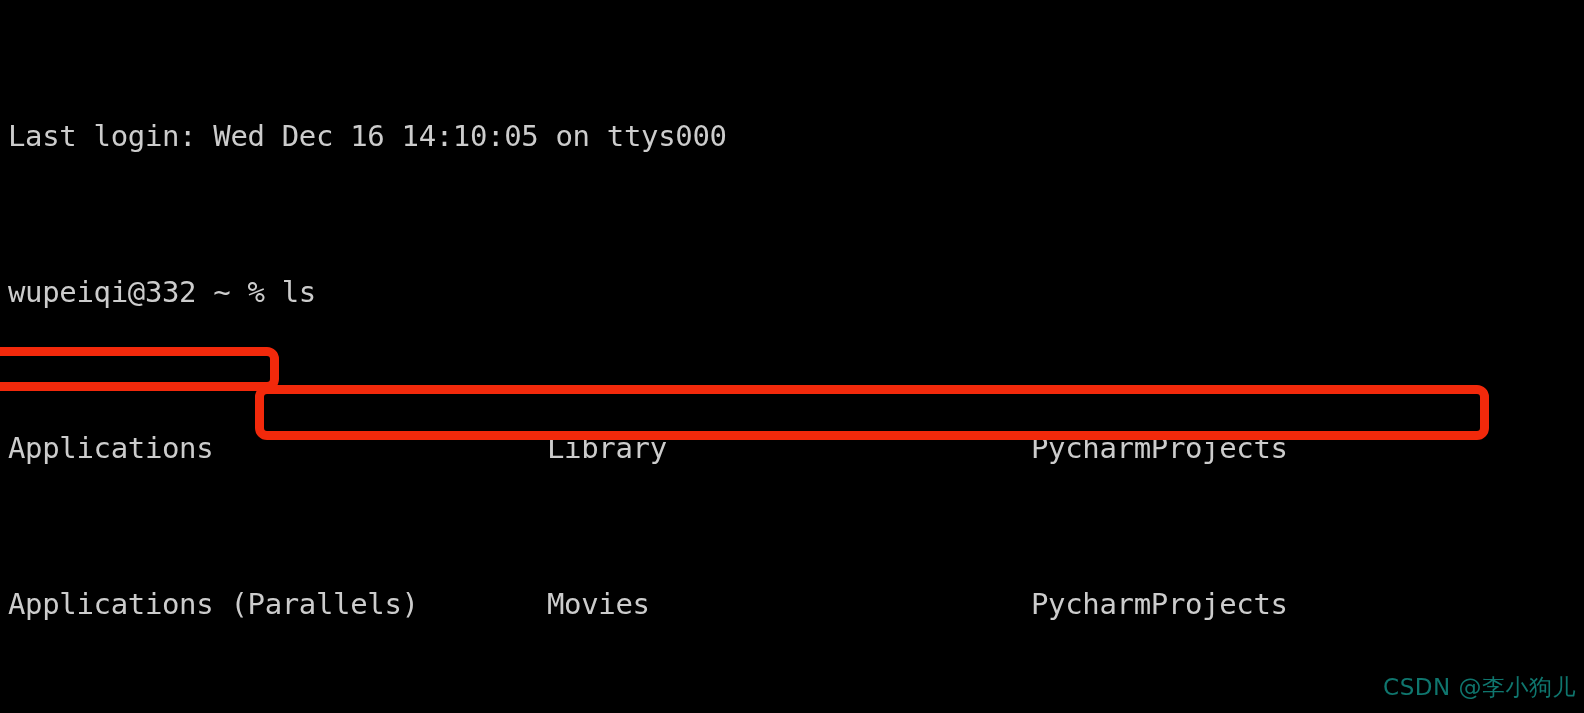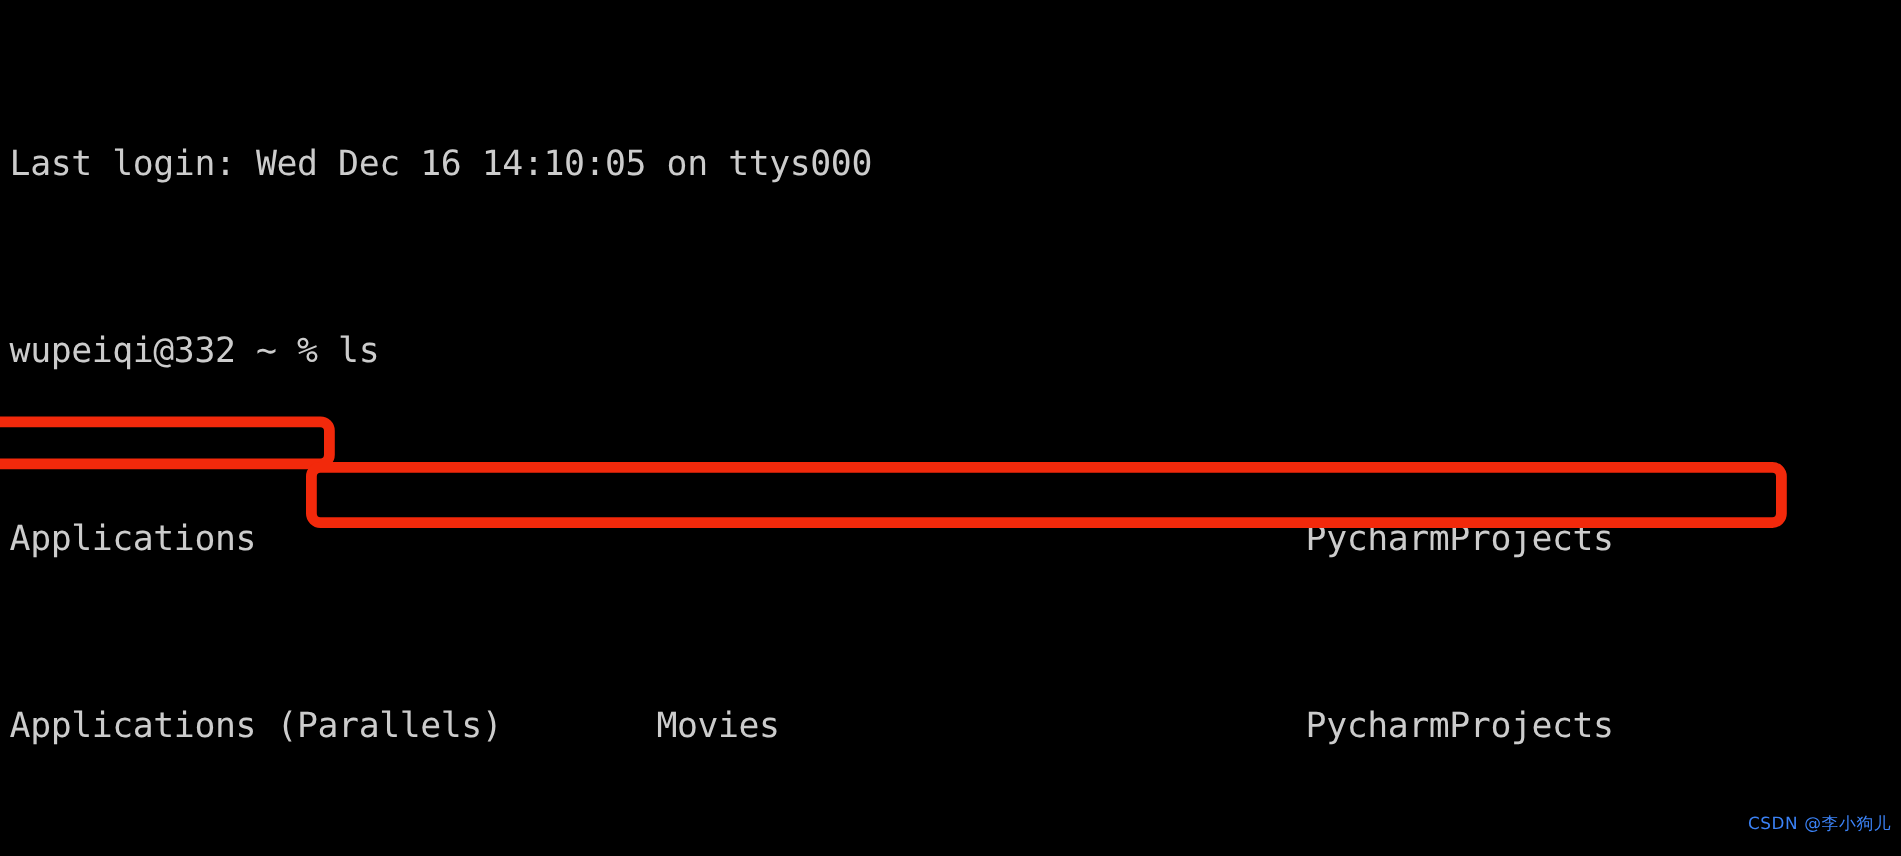--- a/index.html
+++ b/index.html
@@ -37,21 +37,21 @@
     white-space: pre;
     text-align: center;
   }
   .ls-col {
     position: absolute;
     top: 0;
     letter-spacing: -0.35px;
   }
   .ls-col.c0 { left: 0px; }
   .ls-col.c1 { left: 539px; }
-  .ls-col.c2 { left: 1080px; }
+  .ls-col.c2 { left: 1023px; }
   
   .hl-box {
     position: absolute;
     box-sizing: border-box;
     border: 9px solid #f2290b;
     pointer-events: none;
   }
   #hl-box-pwd {
     left: -12px;
     top: 347px;
@@ -63,40 +63,41 @@
     left: 255px;
     top: 385px;
     width: 1234px;
     height: 55px;
     border-radius: 12px;
   }
   #watermark {
     position: absolute;
     right: 8px;
     bottom: 6px;
-    color: #3b82f6;
+    color: #0f766e;
     font-family: "DejaVu Sans", "Liberation Sans", sans-serif;
-    font-size: 14px;
+    font-size: 23px;
     letter-spacing: 0.5px;
     white-space: pre;
   }
 </style>
 </head>
 <body>
 
 <div id="terminal">
 
   <div class="screen">
 
     <div class="line">Last login: Wed Dec 16 14:10:05 on ttys000</div>
 
     <div class="line">wupeiqi@332 ~ % ls</div>
 
     <div class="ls-line">
       <span class="ls-col c0">Applications</span>
+      <span class="ls-col c1">Library</span>
       <span class="ls-col c2">PycharmProjects</span>
     </div>
 
     <div class="ls-line">
       <span class="ls-col c0">Applications (Parallels)</span>
       <span class="ls-col c1">Movies</span>
       <span class="ls-col c2">PycharmProjects</span>
     </div>
 
     

